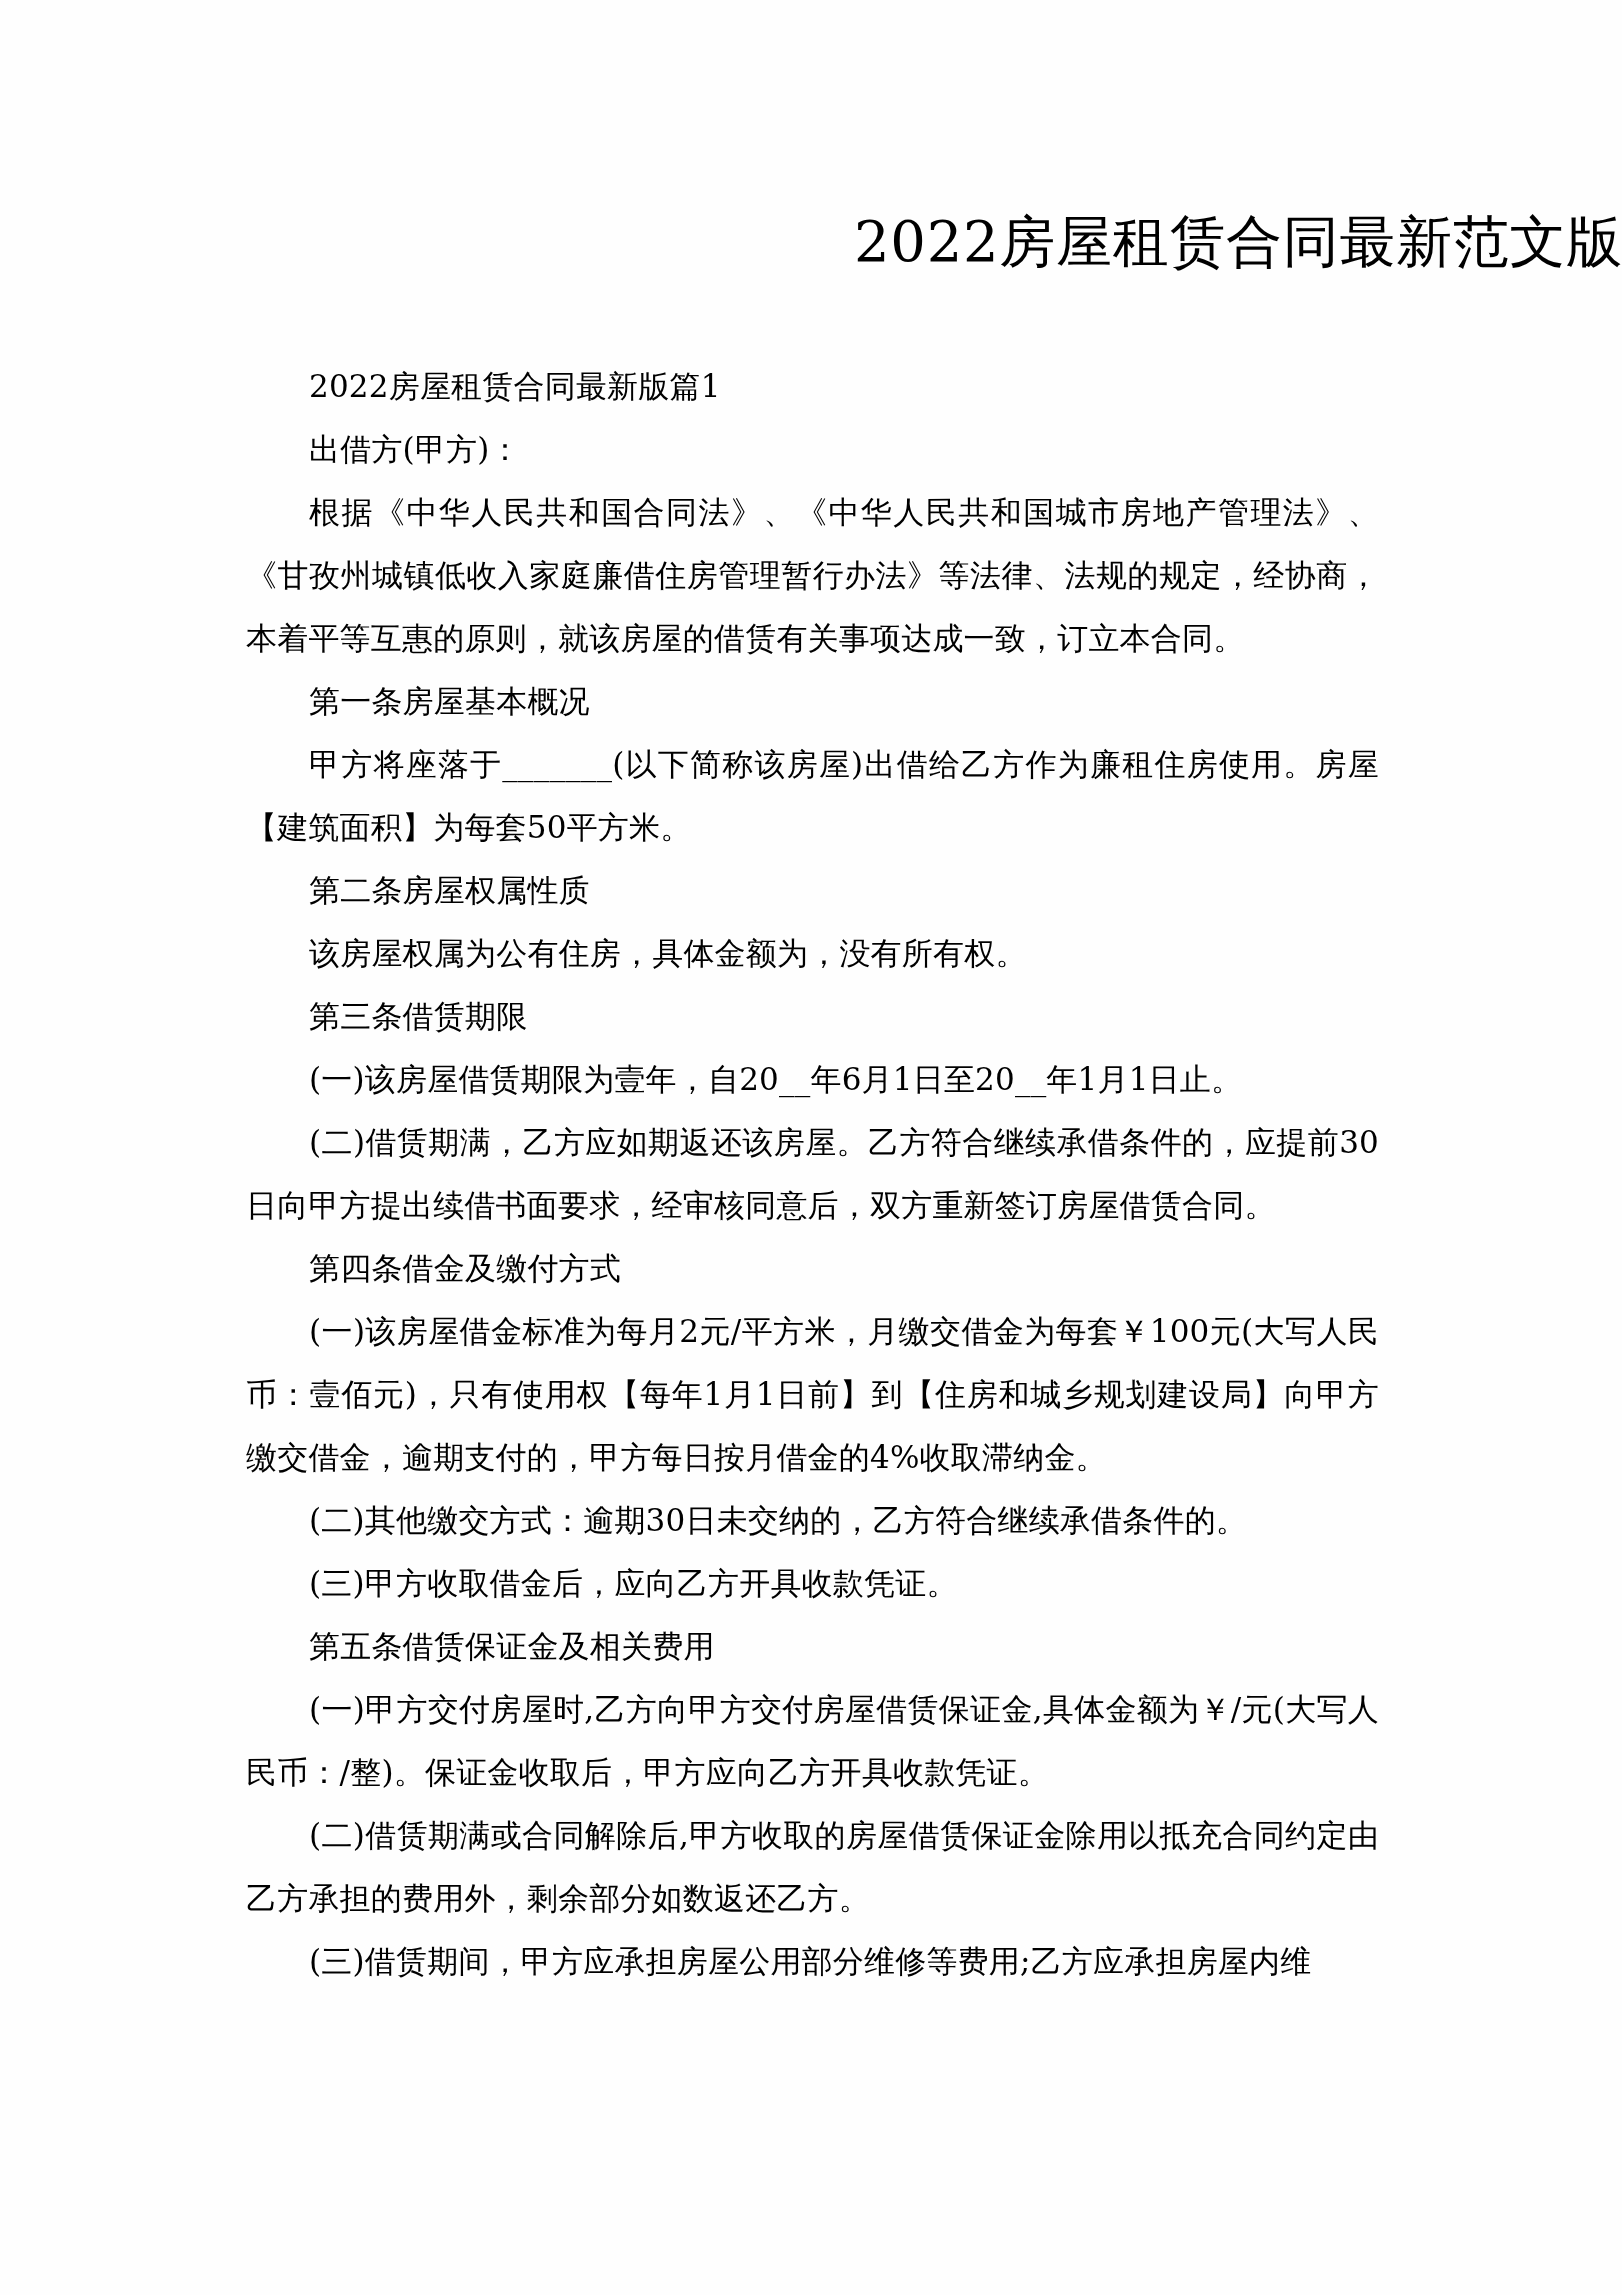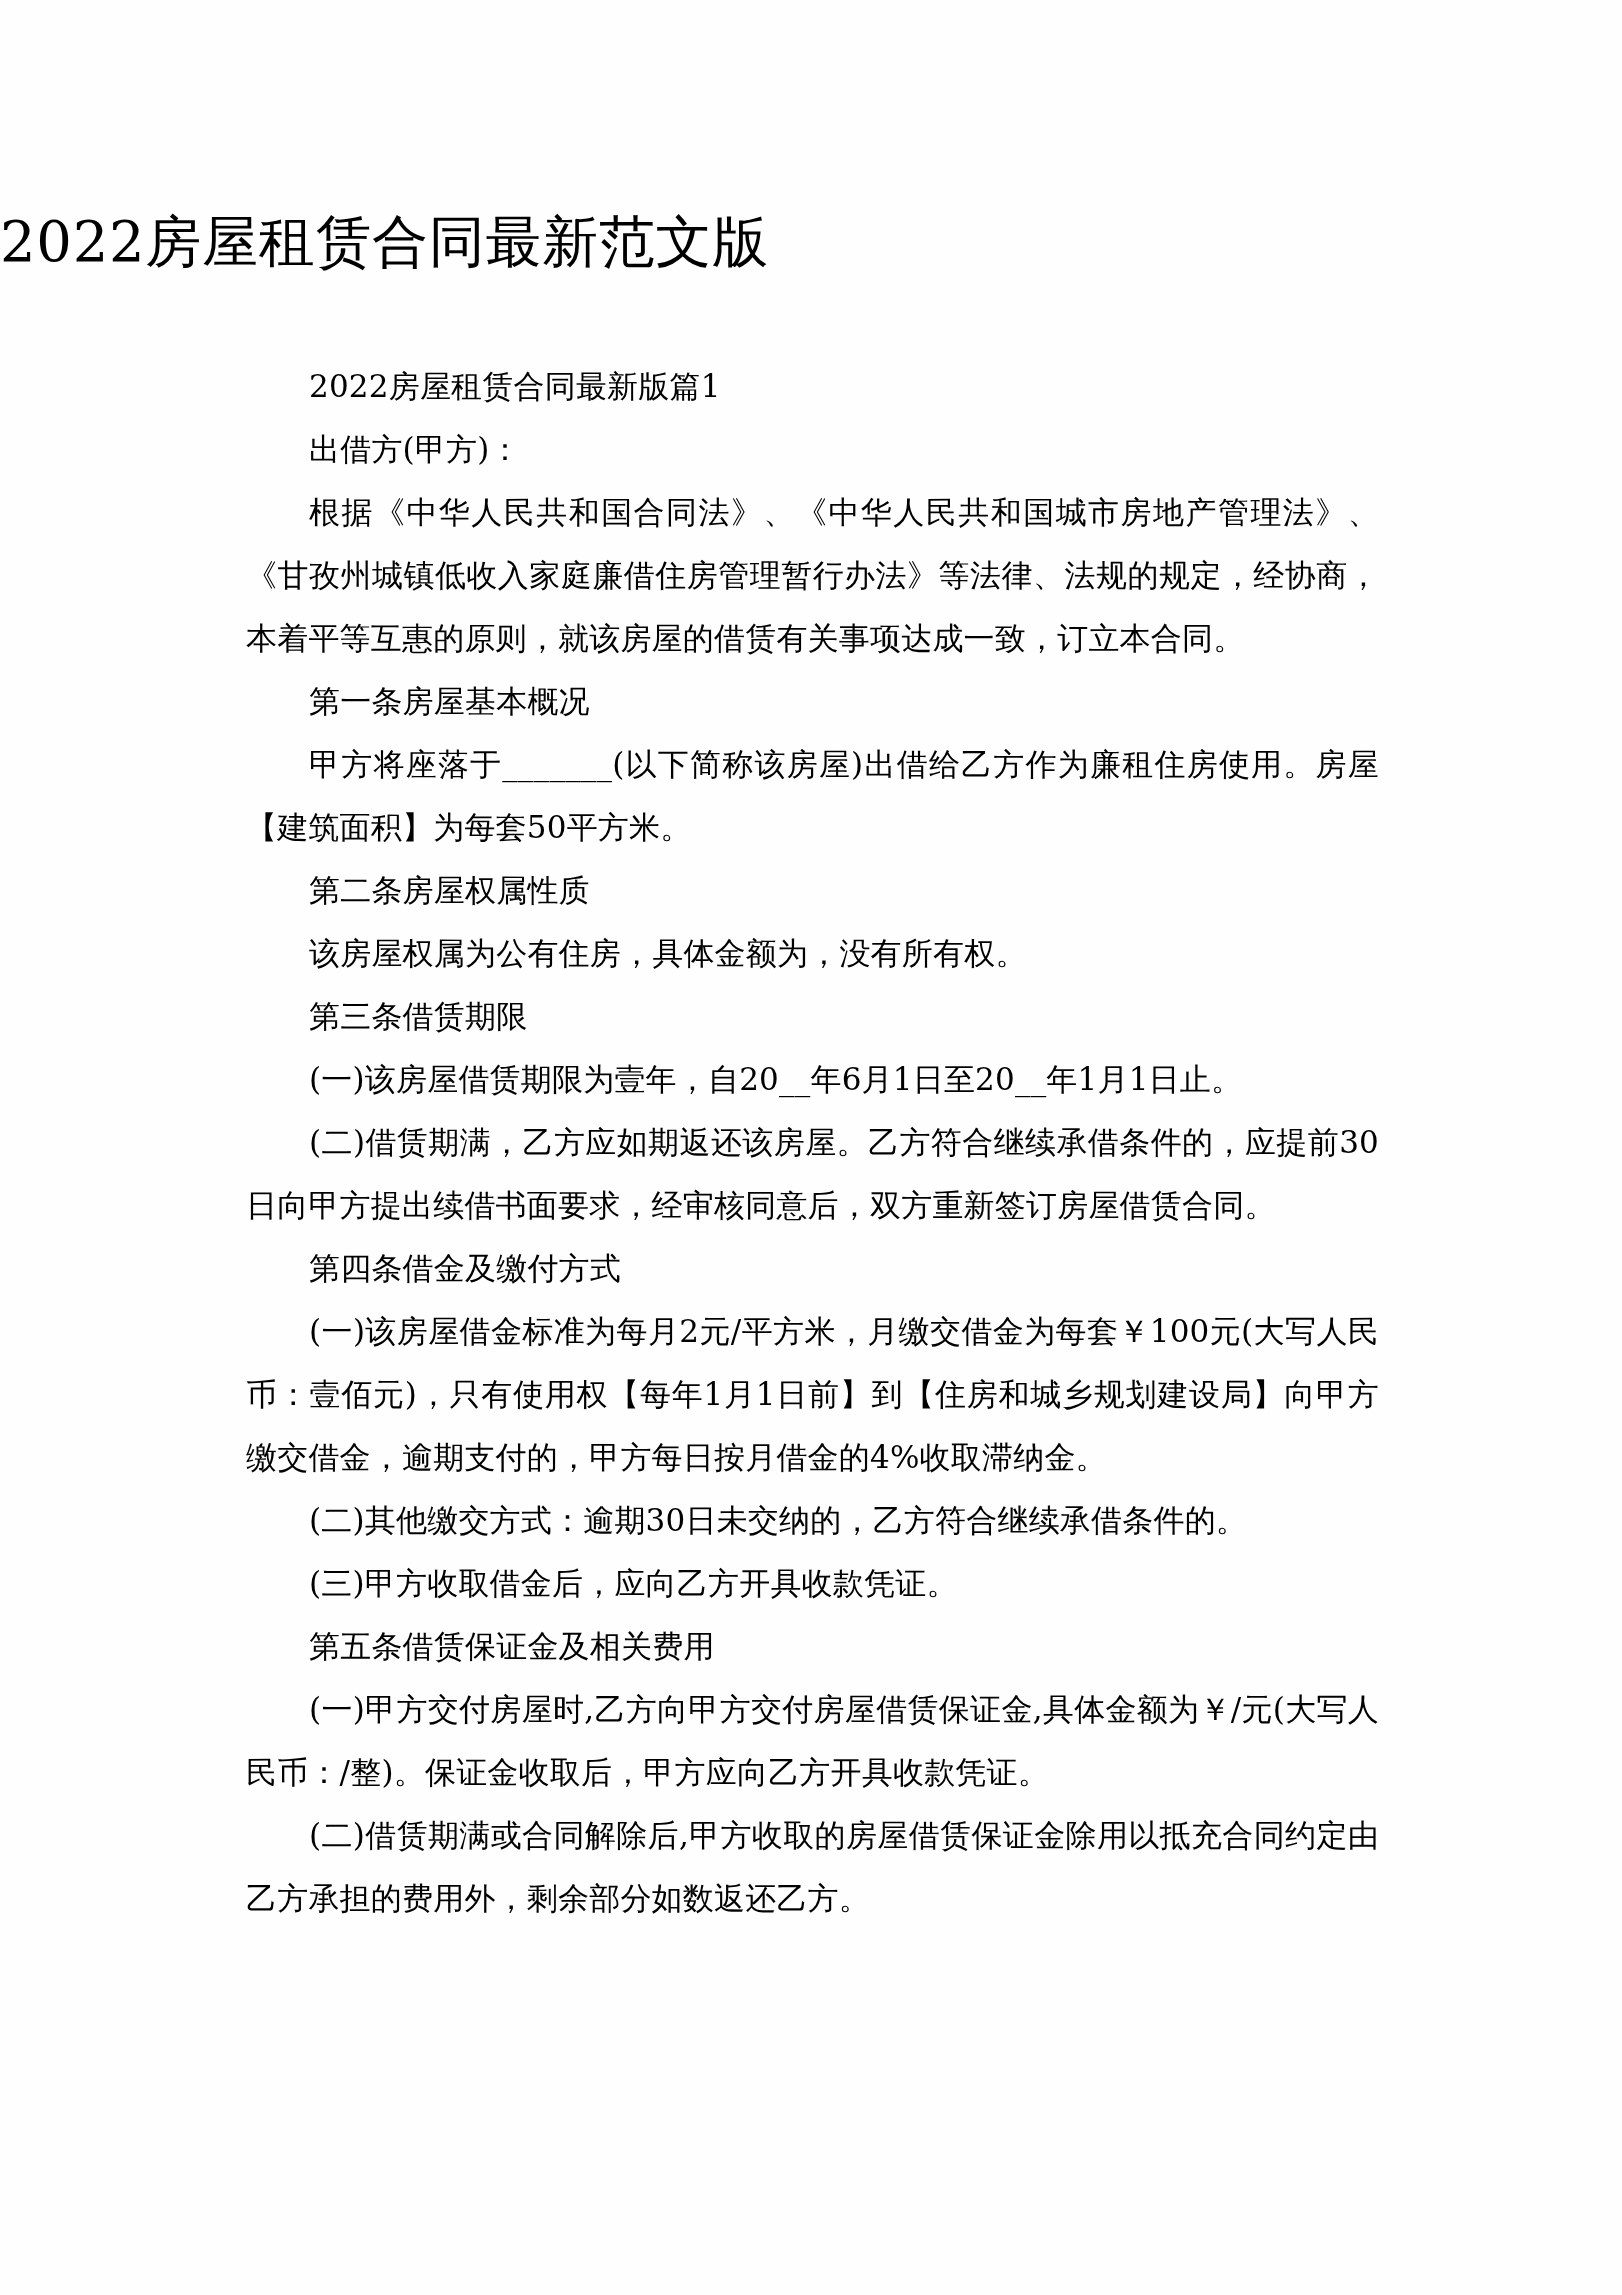--- a/index.html
+++ b/index.html
@@ -21,21 +21,21 @@
       top: 0;
       width: 1623px;
       height: 2295px;
       background: #fefefe;
     }
     .title {
       position: absolute;
       left: 0;
       top: 196px;
       width: 1623px;
-      text-align: left;
+      text-align: right;
       font-size: 56px;
       line-height: 92px;
       letter-spacing: 0.7px;
       font-family: "DejaVu Serif", "Liberation Serif", serif;
       margin: 0;
       font-weight: normal;
     }
     .body {
       position: absolute;
       left: 246px;
@@ -71,15 +71,16 @@
     <p class="para">第三条借赁期限</p>
     <p class="para">(一)该房屋借赁期限为壹年，自20__年6月1日至20__年1月1日止。</p>
     <p class="para">(二)借赁期满，乙方应如期返还该房屋。乙方符合继续承借条件的，应提前30日向甲方提出续借书面要求，经审核同意后，双方重新签订房屋借赁合同。</p>
     <p class="para">第四条借金及缴付方式</p>
     <p class="para">(一)该房屋借金标准为每月2元/平方米，月缴交借金为每套￥100元(大写人民币：壹佰元)，只有使用权【每年1月1日前】到【住房和城乡规划建设局】向甲方缴交借金，逾期支付的，甲方每日按月借金的4%收取滞纳金。</p>
     <p class="para">(二)其他缴交方式：逾期30日未交纳的，乙方符合继续承借条件的。</p>
     <p class="para">(三)甲方收取借金后，应向乙方开具收款凭证。</p>
     <p class="para">第五条借赁保证金及相关费用</p>
     <p class="para">(一)甲方交付房屋时,乙方向甲方交付房屋借赁保证金,具体金额为￥/元(大写人民币：/整)。保证金收取后，甲方应向乙方开具收款凭证。</p>
     <p class="para">(二)借赁期满或合同解除后,甲方收取的房屋借赁保证金除用以抵充合同约定由乙方承担的费用外，剩余部分如数返还乙方。</p>
+    <p class="para">(三)借赁期间，甲方应承担房屋公用部分维修等费用;乙方应承担房屋内维</p>
   </div>
 </div>
 
 
 </body></html>

